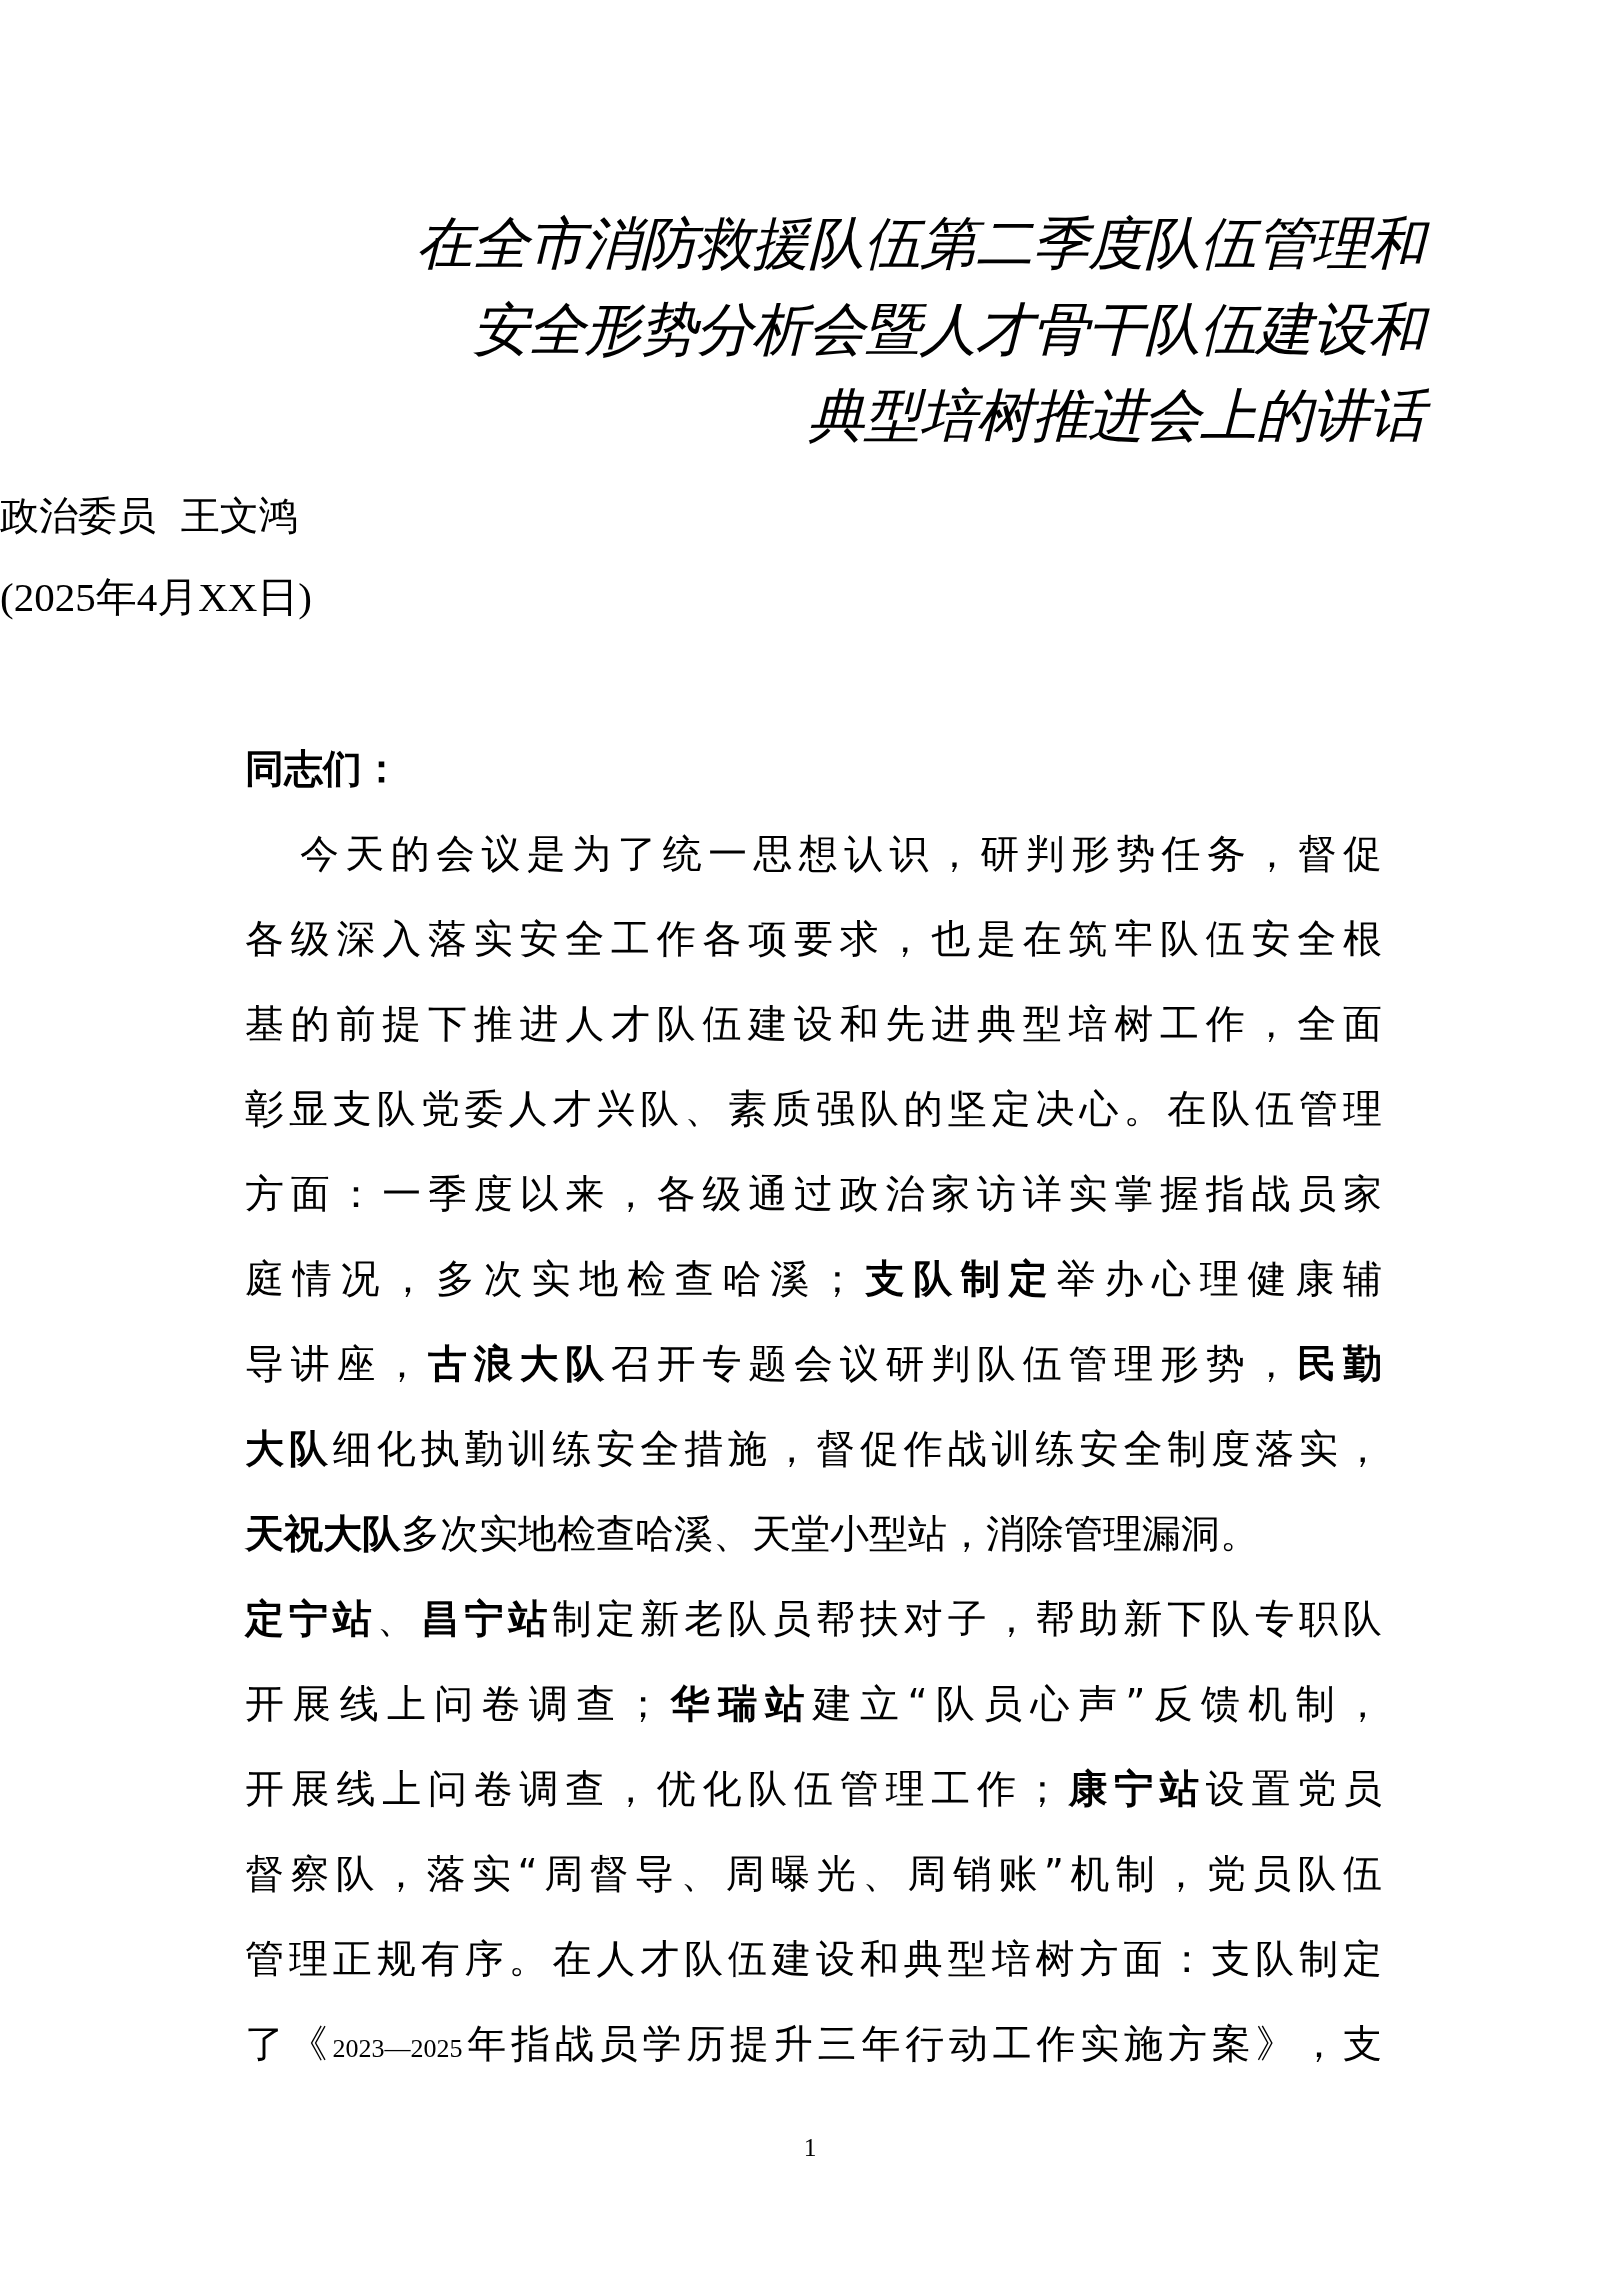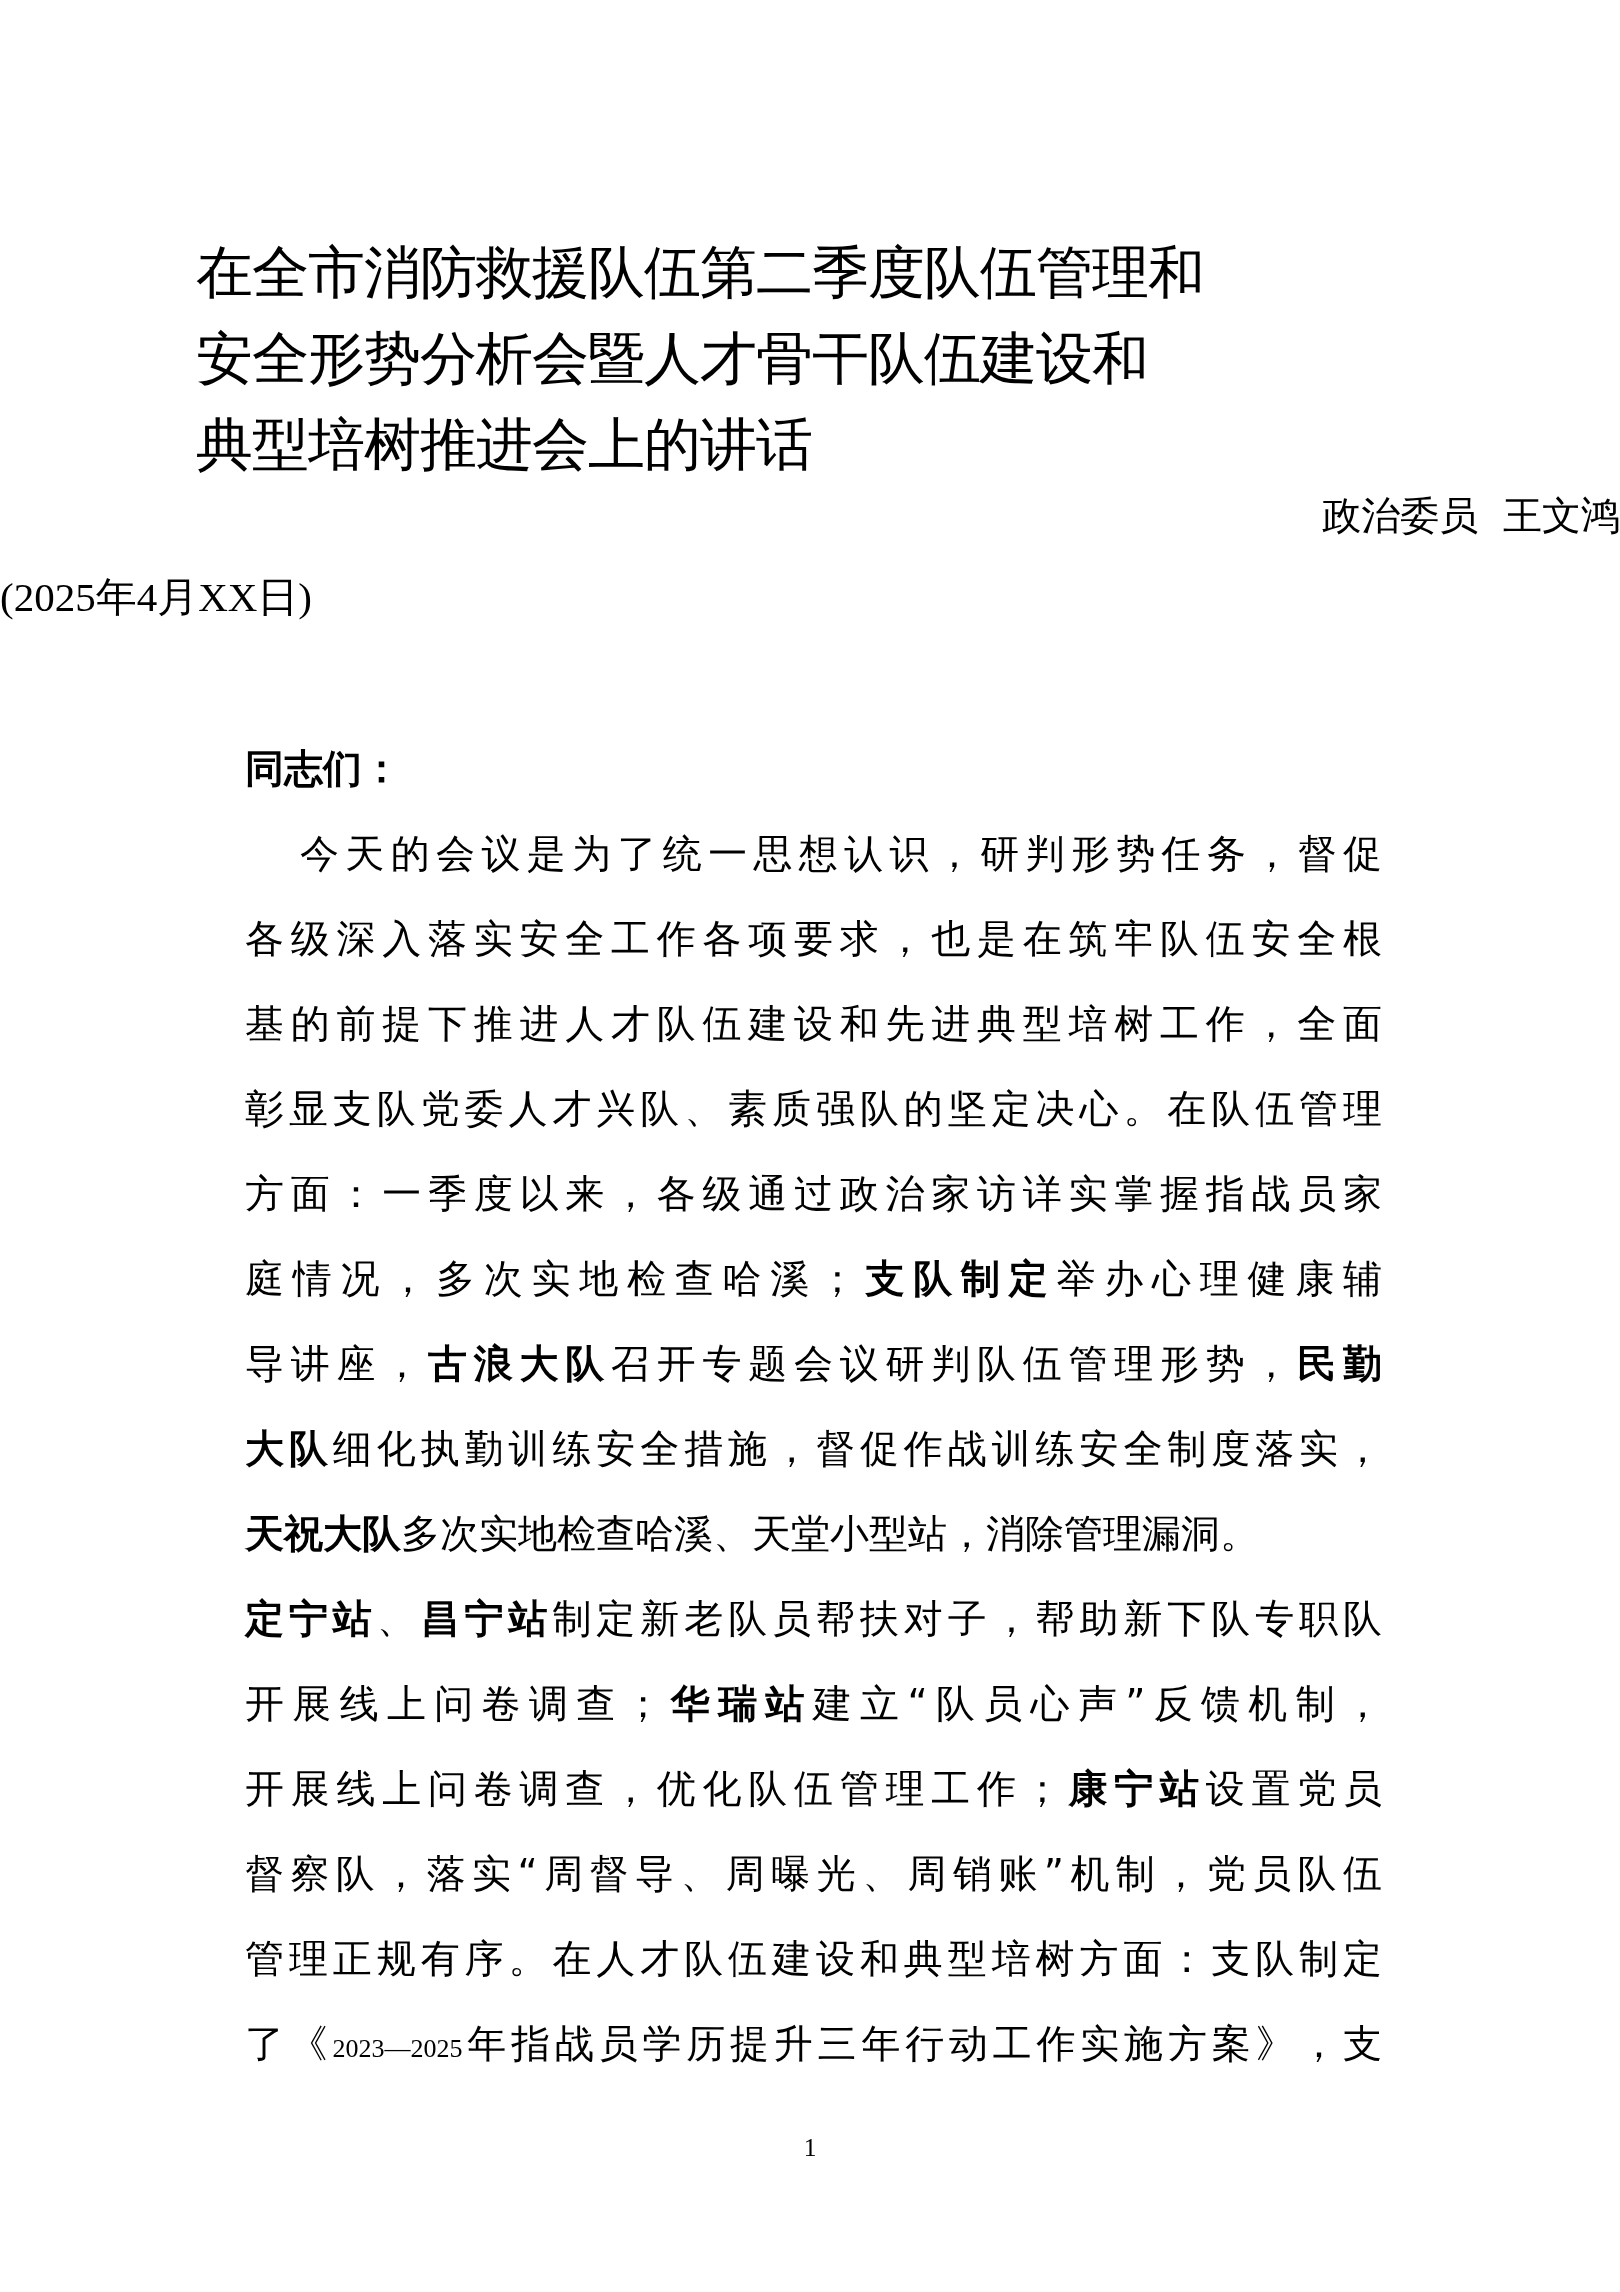--- a/index.html
+++ b/index.html
@@ -18,38 +18,39 @@
     .page {
       position: absolute;
       left: 0; top: 0;
       width: 1620px;
       height: 2293px;
       background: #ffffff;
     }
     .title-block {
       position: absolute;
       left: 196px;
-      top: 229px;
+      top: 200px;
       width: 1228px;
-      text-align: left;
+      text-align: right;
+      font-style: italic;
     }
     .title-line {
       font-size: 57px;
       line-height: 86px;
       height: 86px;
       white-space: nowrap;
       letter-spacing: -1px;
       color: #000;
     }
     .author {
       position: absolute;
       left: 0;
       width: 1620px;
       top: 486px;
-      text-align: right;
+      text-align: left;
       font-size: 39px;
       line-height: 59px;
       white-space: pre;
     }
     .date {
       position: absolute;
       left: 0;
       width: 1620px;
       top: 568px;
       text-align: left;

